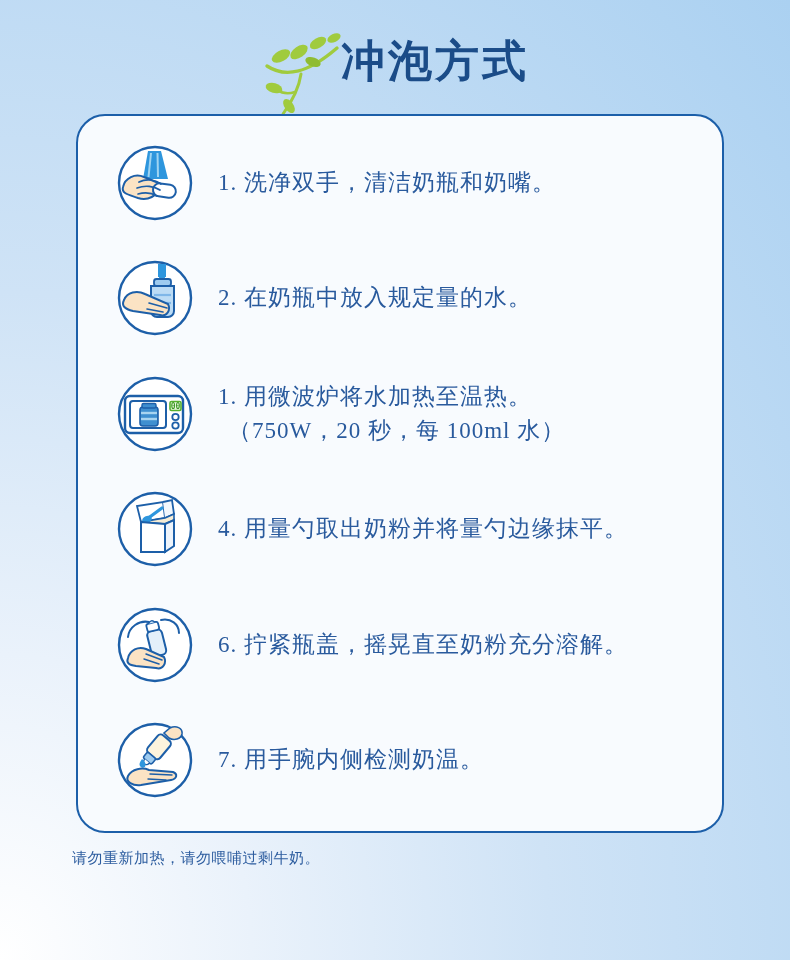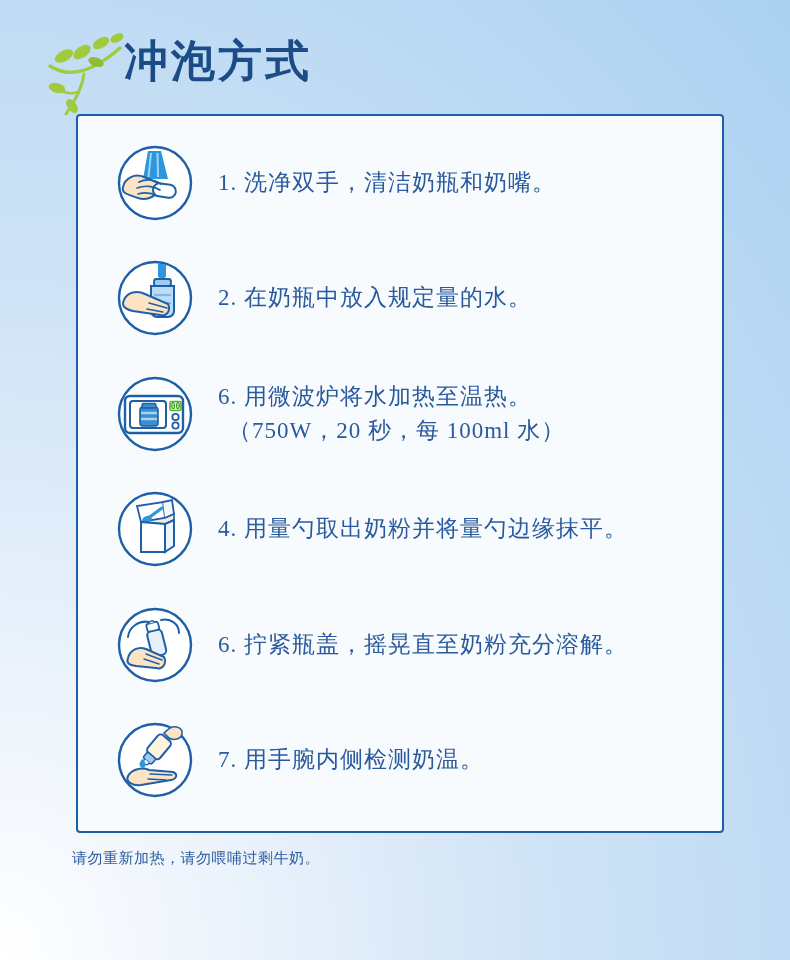--- a/index.html
+++ b/index.html
@@ -7,30 +7,30 @@
   body {
     font-family:"Liberation Serif","DejaVu Serif",serif;
     background:#a9d0f1;
   }
   .page {
     position:relative; width:790px; height:960px; overflow:hidden;
     background:radial-gradient(145% 145% at 0% 100%, #ffffff 0%, #eaf2fb 22%, #cfe3f6 48%, #a9d0f1 100%);
   }
   .header {
     position:absolute; top:30px; left:0; width:790px;
-    display:flex; align-items:flex-end;padding-left:44px;
+    display:flex; justify-content:center; align-items:flex-end;
   }
   .branch { width:80px; height:88px; margin-right:0px; margin-bottom:-26px; }
   .title {
     font-size:44px; font-weight:bold; color:#1b4c88; letter-spacing:3px;
     line-height:64px;
   }
   .panel {
     position:absolute; left:76px; top:114px; width:648px; height:719px;
-    background:#f8fbfe; border:2px solid #1c5fa9; border-radius:4px;
+    background:#f8fbfe; border:2px solid #1c5fa9; border-radius:29px;
     display:flex; flex-direction:column; justify-content:space-between;
     padding:28px 20px 32px 0;
   }
   .step { display:flex; align-items:center; margin-left:38px; }
   .step-icon { width:78px; height:78px; flex:0 0 78px; }
   .step-icon svg { width:78px; height:78px; display:block; }
   .step-body {
     margin-left:24px; color:#295a9d; font-size:23px; line-height:34px;
     letter-spacing:1px;
   }
@@ -107,21 +107,21 @@
           <rect x="26" y="28.5" width="14" height="4.5" rx="1.5" fill="#3f8fd0" stroke="#1d5fa8" stroke-width="1.4"></rect>
           <line x1="25" y1="38" x2="41" y2="38" stroke="#a8d4f0" stroke-width="2.4"></line>
           <line x1="25" y1="44" x2="41" y2="44" stroke="#a8d4f0" stroke-width="2.4"></line>
           <rect x="54" y="26.5" width="11" height="9" rx="1.5" fill="#eef8e4" stroke="#55b02e" stroke-width="1.6"></rect>
           <text x="59.6" y="34" font-size="8" text-anchor="middle" fill="#3f9b26" font-weight="bold" font-family="'DejaVu Sans Mono',monospace">00</text>
           <circle cx="59.5" cy="42" r="3.2" fill="#ffffff" stroke="#1d5fa8" stroke-width="1.8"></circle>
           <circle cx="59.5" cy="50.5" r="3.2" fill="#ffffff" stroke="#1d5fa8" stroke-width="1.8"></circle>
         </svg>
       </div>
       <div class="step-body">
-        <div>6. 用微波炉将水加热至温热。</div>
+        <div>1. 用微波炉将水加热至温热。</div>
         <div class="step-note">（750W，20 秒，每 100ml 水）</div>
       </div>
     </div>
 
     <div class="step">
       <div class="step-icon">
         <svg viewBox="0 0 78 78">
           <circle cx="39" cy="39" r="36" fill="#ffffff" stroke="#1d5fa8" stroke-width="2.4"></circle>
           <path d="M25,32 L21,16 L47,12 L49,28 Z" fill="#ffffff" stroke="#1d5fa8" stroke-width="1.8"></path>
           <path d="M49,28 L58,24 L56,10 L47,12" fill="#f2f7fc" stroke="#1d5fa8" stroke-width="1.8"></path>

